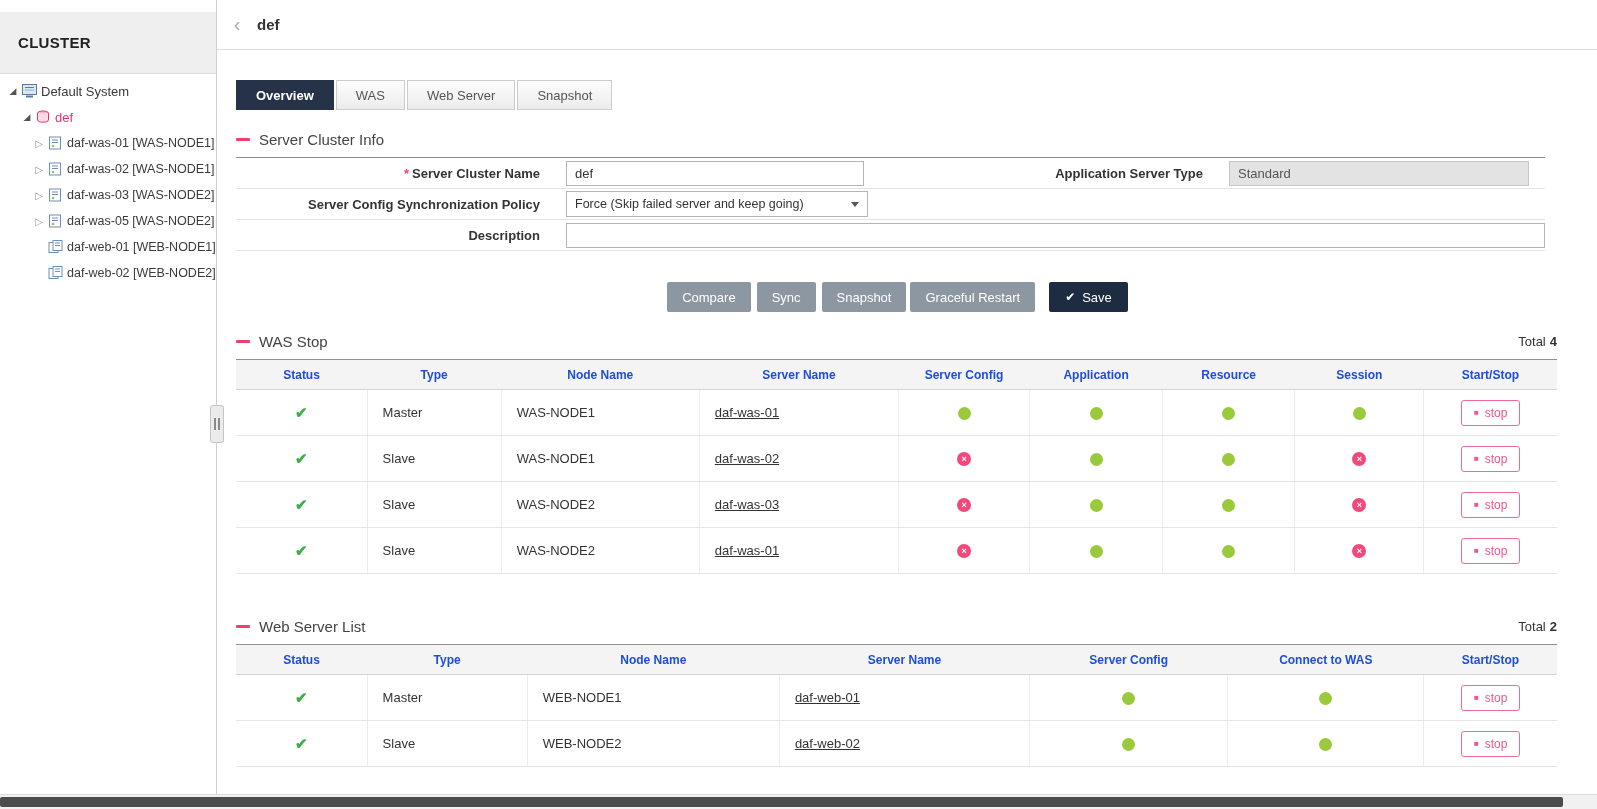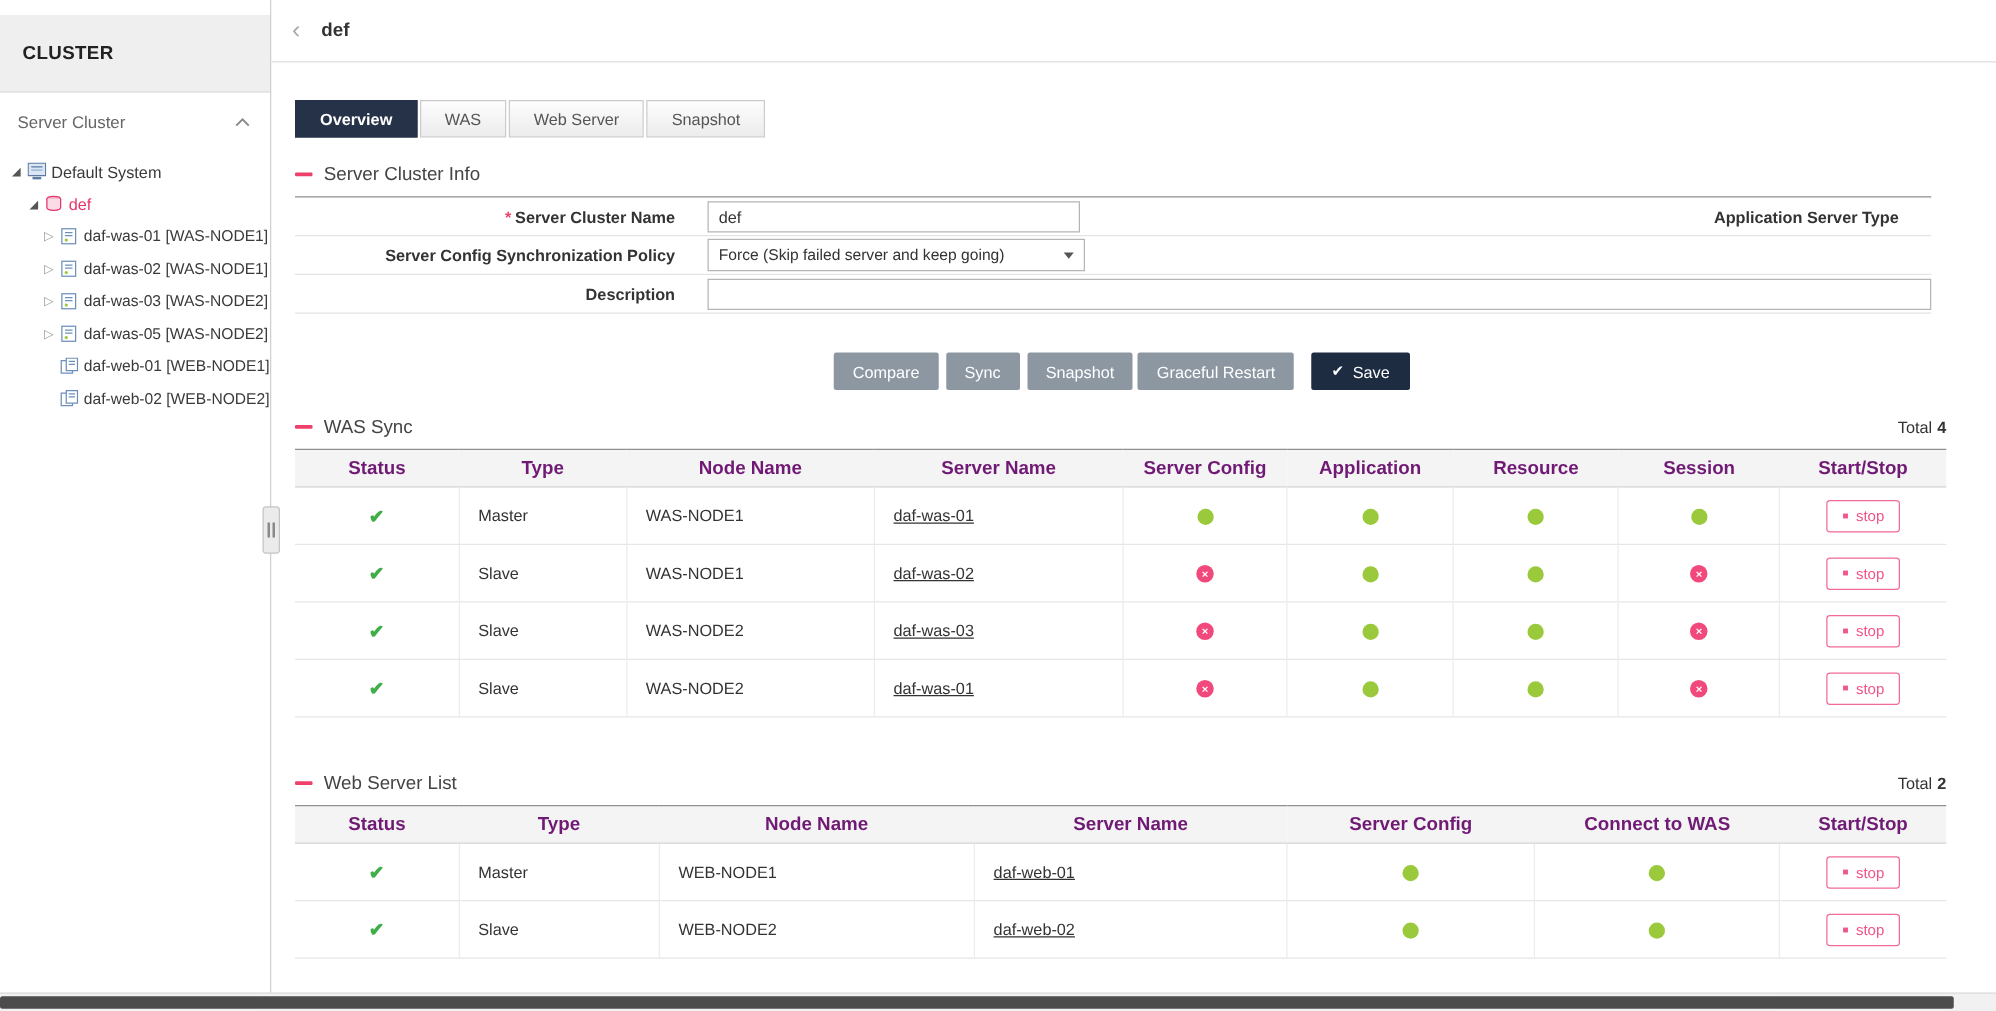--- a/index.html
+++ b/index.html
@@ -67,21 +67,21 @@
   
   .actions { margin-top:31px; display:flex; justify-content:center; align-items:center; margin-right:4px; }
   .btn { height:30px; border:none; border-radius:2px; font-size:13px; font-family:"Liberation Sans", sans-serif; cursor:pointer; }
   .btn.gray { background:#8d97a2; color:#fff; padding:0 15px; margin-left:6px; }
   .btn.gap { margin-left:4px; }
   .btn.save { background:#1e2c42; color:#fff; padding:0 16px; margin-left:14px; display:inline-flex; align-items:center; }
   .save-check { font-size:12px; margin-right:7px; }
 
   
   .list-table { width:100%; border-collapse:collapse; margin-top:9px; table-layout:fixed; }
-  .list-table thead th { background:#f4f4f4; border-top:1px solid #8f8f8f; border-bottom:1px solid #d5d5d5; height:30px; font-size:15px; font-weight:bold; color:#701a75; text-align:center; }
+  .list-table thead th { background:#f4f4f4; border-top:1px solid #8f8f8f; border-bottom:1px solid #d5d5d5; height:30px; font-size:12px; font-weight:bold; color:#1d4ed8; text-align:center; }
   .list-table tbody td { height:46px; border-bottom:1px solid #e6e6e6; font-size:13px; color:#333; text-align:center; vertical-align:middle; }
   .list-table tbody td + td { border-left:1px solid #ececec; }
   .list-table tbody td.l { text-align:left; padding-left:15px; }
   .slink { color:#333; text-decoration:underline; cursor:pointer; }
 
   
   .si { display:inline-flex; align-items:center; justify-content:center; vertical-align:middle; }
   .si.check { font-size:15px; color:#3fae49; font-weight:bold; }
   .si.dot { width:13px; height:13px; border-radius:50%; color:#fff; font-weight:bold; font-size:9px; line-height:13px; }
   .si.dot.st-ok { background:#9aca3c; }
@@ -98,28 +98,20 @@
   .hthumb { position:absolute; left:0; top:2px; bottom:2px; width:1563px; background:#4c4c4c; border-radius:2px; }
 </style>
 </head>
 <body>
 
 <div class="app">
 
   <aside class="sidebar">
     <div class="sidebar-header">
       <h1>CLUSTER</h1>
-    </div>
-    <div class="sidebar-section">
-      <span>Server Cluster</span>
-      <span>
-        <svg width="12" height="8" viewBox="0 0 12 8">
-            <path d="M1 6.5 L6 1.5 L11 6.5" fill="none" stroke="#888" stroke-width="1.5"></path>
-          </svg>
-      </span>
     </div>
     <div class="tree">
       <div class="tree-row lvl0">
         <span class="twisty">◢</span>
         <span class="ticon">
           <svg width="15" height="14" viewBox="0 0 15 14">
               <rect x="0.5" y="0.5" width="14" height="10" fill="#dce6f2" stroke="#5b7aa6"></rect>
               <line x1="3" y1="3.5" x2="12" y2="3.5" stroke="#5b7aa6"></line>
               <line x1="3" y1="6" x2="12" y2="6" stroke="#8fb0d8"></line>
               <rect x="4" y="11.5" width="7" height="2" fill="#5b7aa6"></rect>
@@ -240,20 +232,23 @@
         </span>
       </div>
 
       <div class="form">
         <div class="frow">
           <div class="flabel">
             <span class="req">*</span><span>Server Cluster Name</span>
           </div>
           <input class="txt name" type="text" value="def" style="">
           <div class="flabel2">Application Server Type</div>
+          <div class="field2">
+            <input class="txt dis" type="text" disabled="" value="Standard" style="">
+          </div>
         </div>
         <div class="frow">
           <div class="flabel">Server Config Synchronization Policy</div>
           <span class="select-wrap">
             <select class="txt">
               <option>Force (Skip failed server and keep going)</option>
             </select>
           </span>
         </div>
         <div class="frow">
@@ -271,21 +266,21 @@
         <button class="btn gray gap">Graceful Restart</button>
         <button class="btn save">
           <span class="save-check">✔</span>
           <span>Save</span>
         </button>
       </div>
 
       <div class="sec-head">
         <span class="sec-title">
           <span class="dash"></span>
-          <span>WAS Sync</span>
+          <span>WAS Stop</span>
         </span>
         <span class="total">
           <span>Total</span><b>4</b>
         </span>
       </div>
 
       <table class="list-table">
         <colgroup>
           <col style="width:131px">
             <col style="width:134px">

